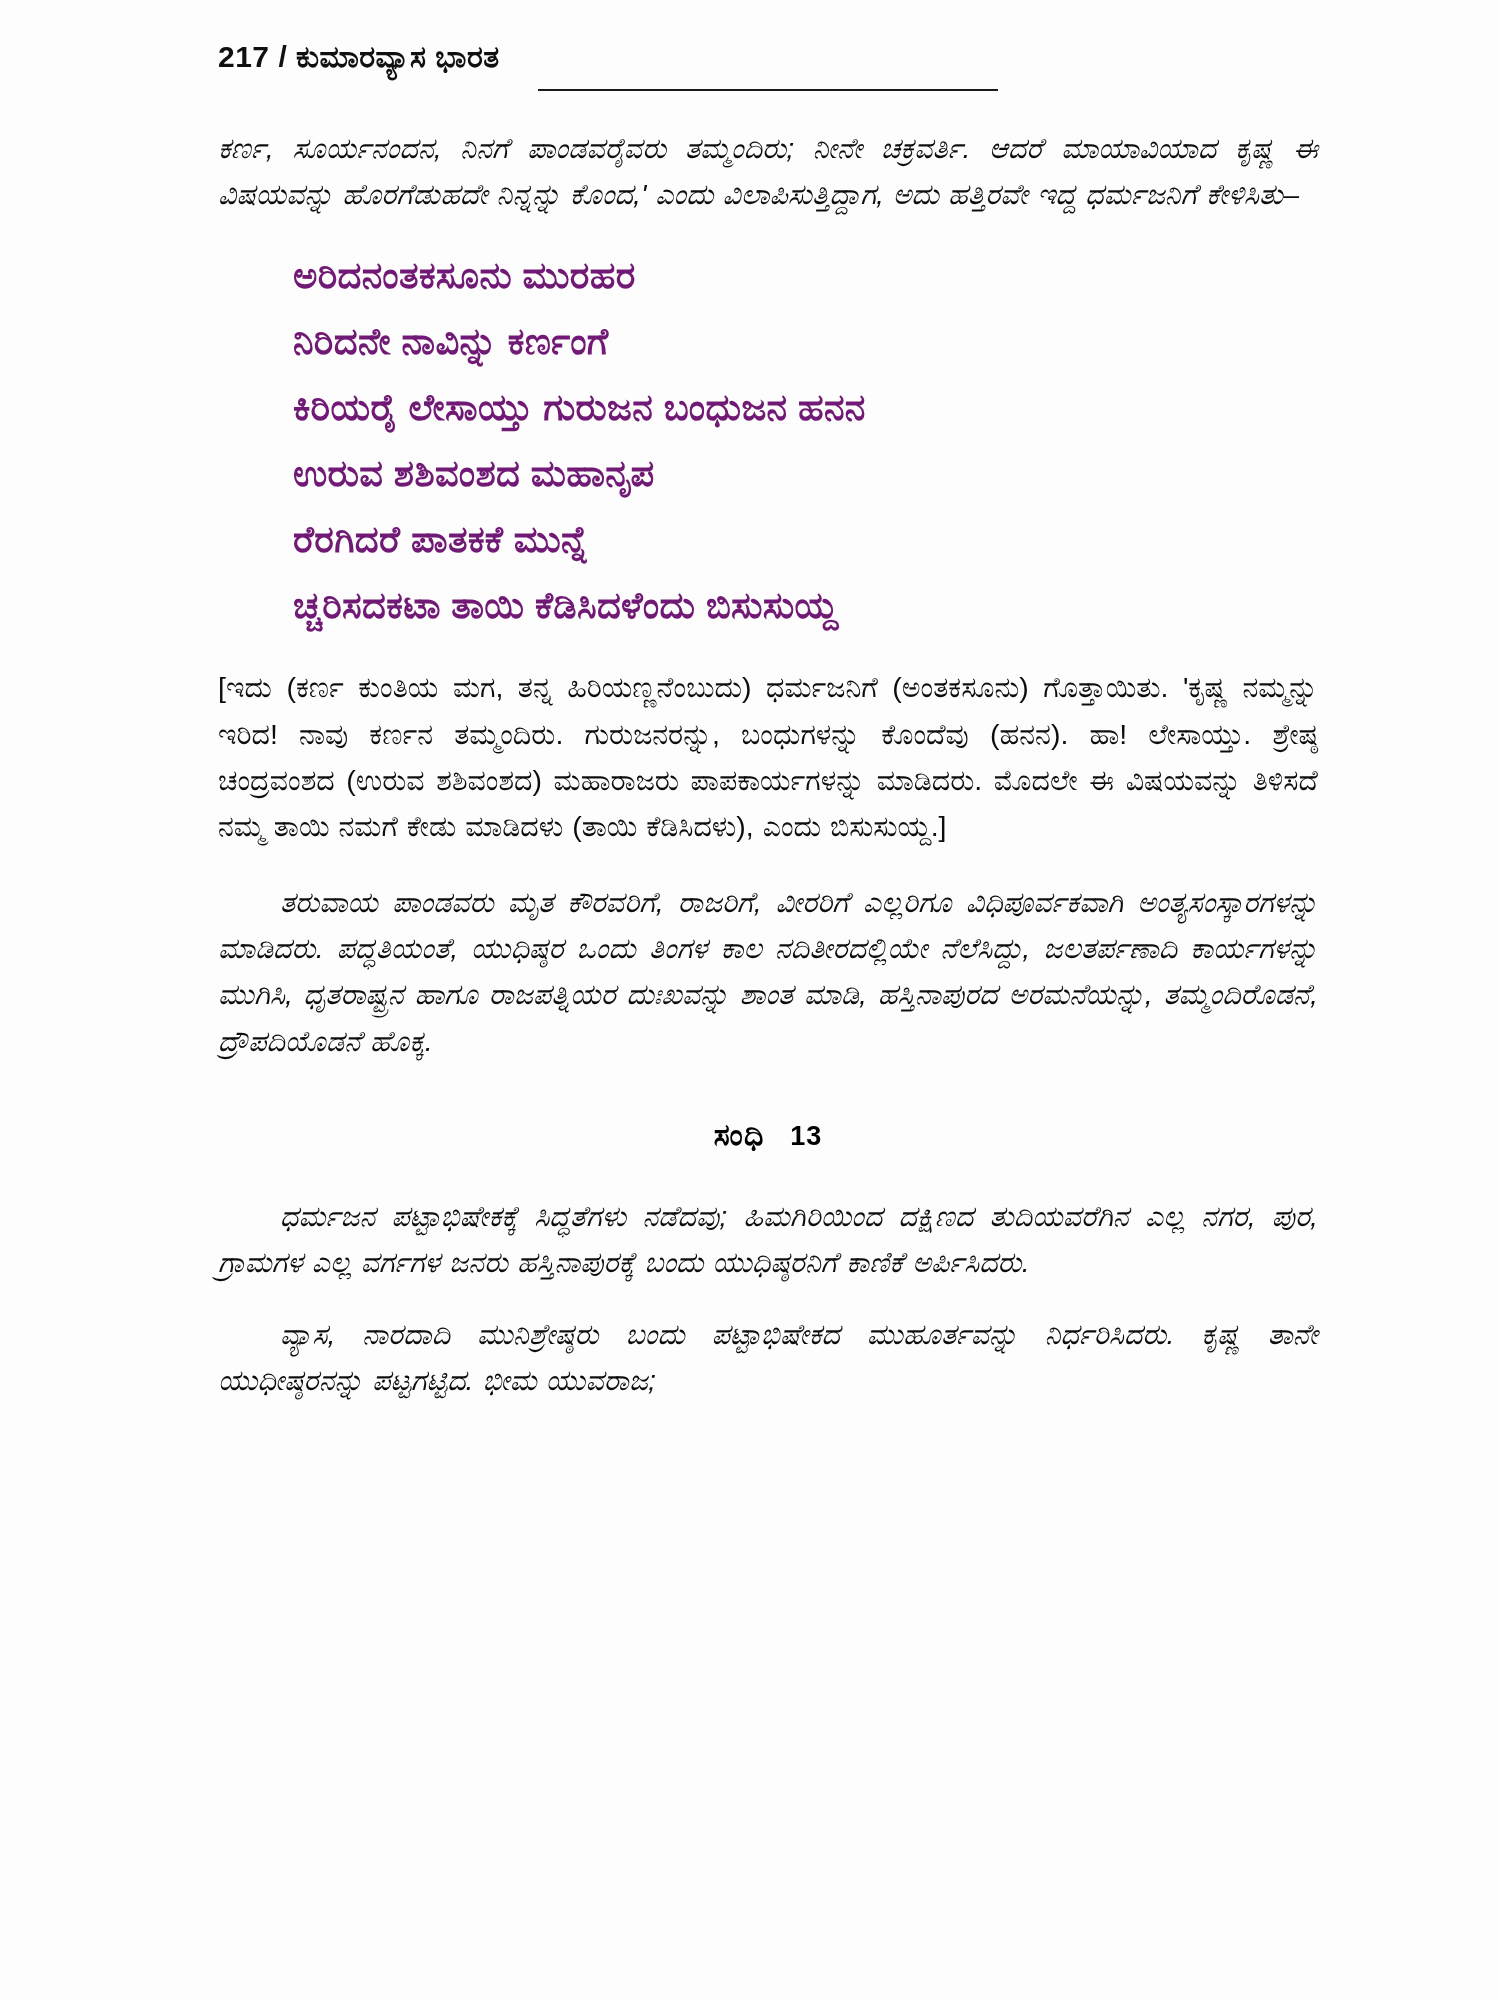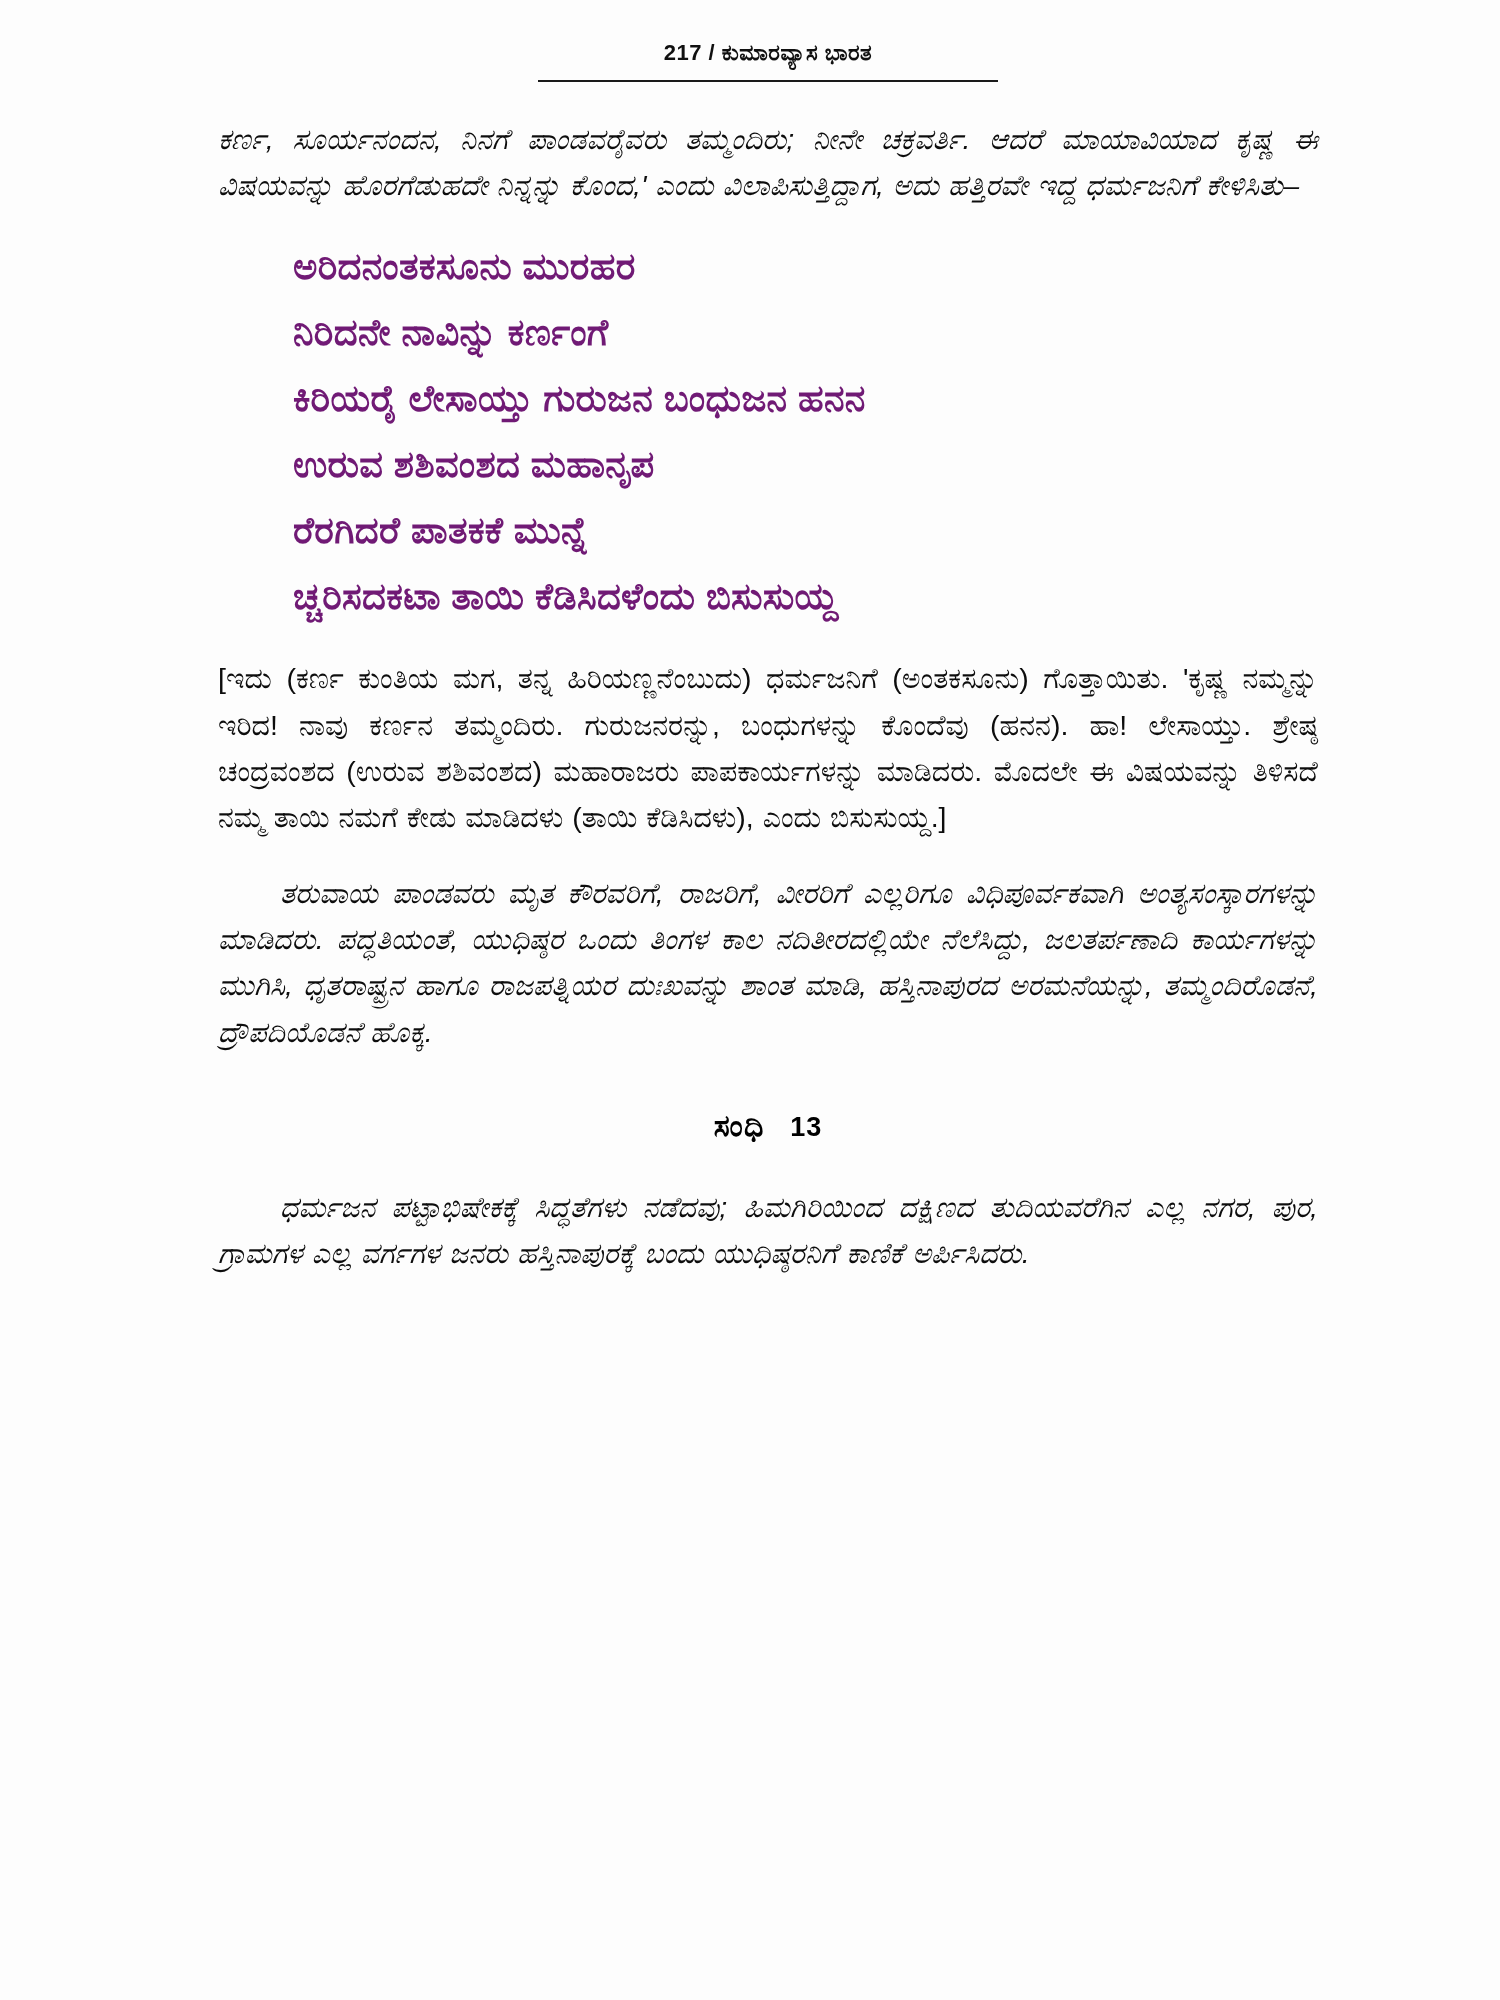--- a/index.html
+++ b/index.html
@@ -22,22 +22,21 @@
     height: 2000px;
     background: #fdfdfd;
   }
   .content {
     position: absolute;
     left: 218px;
     top: 40px;
     width: 1100px;
   }
   .header {
-    text-align: center;
-    font-size: 22px;
+    font-size: 30px;
     font-weight: bold;
     letter-spacing: 0.5px;
     padding-bottom: 10px;
     color: #101010;
   }
   .header-rule {
     width: 460px;
     height: 2px;
     background: #1a1a1a;
     margin: 4px auto 34px auto;
@@ -109,15 +108,16 @@
     <p class="gloss indent">[ಇದು (ಕರ್ಣ ಕುಂತಿಯ ಮಗ, ತನ್ನ ಹಿರಿಯಣ್ಣನೆಂಬುದು) ಧರ್ಮಜನಿಗೆ (ಅಂತಕಸೂನು) ಗೊತ್ತಾಯಿತು. 'ಕೃಷ್ಣ ನಮ್ಮನ್ನು ಇರಿದ! ನಾವು ಕರ್ಣನ ತಮ್ಮಂದಿರು. ಗುರುಜನರನ್ನು, ಬಂಧುಗಳನ್ನು ಕೊಂದೆವು (ಹನನ). ಹಾ! ಲೇಸಾಯ್ತು. ಶ್ರೇಷ್ಠ ಚಂದ್ರವಂಶದ (ಉರುವ ಶಶಿವಂಶದ) ಮಹಾರಾಜರು ಪಾಪಕಾರ್ಯಗಳನ್ನು ಮಾಡಿದರು. ಮೊದಲೇ ಈ ವಿಷಯವನ್ನು ತಿಳಿಸದೆ ನಮ್ಮ ತಾಯಿ ನಮಗೆ ಕೇಡು ಮಾಡಿದಳು (ತಾಯಿ ಕೆಡಿಸಿದಳು), ಎಂದು ಬಿಸುಸುಯ್ದ.]</p>
 
     <p class="body-para indent">ತರುವಾಯ ಪಾಂಡವರು ಮೃತ ಕೌರವರಿಗೆ, ರಾಜರಿಗೆ, ವೀರರಿಗೆ ಎಲ್ಲರಿಗೂ ವಿಧಿಪೂರ್ವಕವಾಗಿ ಅಂತ್ಯಸಂಸ್ಕಾರಗಳನ್ನು ಮಾಡಿದರು. ಪದ್ಧತಿಯಂತೆ, ಯುಧಿಷ್ಠರ ಒಂದು ತಿಂಗಳ ಕಾಲ ನದಿತೀರದಲ್ಲಿಯೇ ನೆಲೆಸಿದ್ದು, ಜಲತರ್ಪಣಾದಿ ಕಾರ್ಯಗಳನ್ನು ಮುಗಿಸಿ, ಧೃತರಾಷ್ಟ್ರನ ಹಾಗೂ ರಾಜಪತ್ನಿಯರ ದುಃಖವನ್ನು ಶಾಂತ ಮಾಡಿ, ಹಸ್ತಿನಾಪುರದ ಅರಮನೆಯನ್ನು, ತಮ್ಮಂದಿರೊಡನೆ, ದ್ರೌಪದಿಯೊಡನೆ ಹೊಕ್ಕ.</p>
 
     <div class="section-title">
       <span>ಸಂಧಿ</span><span class="num">13</span>
     </div>
 
     <p class="body-para indent">ಧರ್ಮಜನ ಪಟ್ಟಾಭಿಷೇಕಕ್ಕೆ ಸಿದ್ಧತೆಗಳು ನಡೆದವು; ಹಿಮಗಿರಿಯಿಂದ ದಕ್ಷಿಣದ ತುದಿಯವರೆಗಿನ ಎಲ್ಲ ನಗರ, ಪುರ, ಗ್ರಾಮಗಳ ಎಲ್ಲ ವರ್ಗಗಳ ಜನರು ಹಸ್ತಿನಾಪುರಕ್ಕೆ ಬಂದು ಯುಧಿಷ್ಠರನಿಗೆ ಕಾಣಿಕೆ ಅರ್ಪಿಸಿದರು.</p>
 
+    <p class="body-para indent">ವ್ಯಾಸ, ನಾರದಾದಿ ಮುನಿಶ್ರೇಷ್ಠರು ಬಂದು ಪಟ್ಟಾಭಿಷೇಕದ ಮುಹೂರ್ತವನ್ನು ನಿರ್ಧರಿಸಿದರು. ಕೃಷ್ಣ ತಾನೇ ಯುಧೀಷ್ಠರನನ್ನು ಪಟ್ಟಗಟ್ಟಿದ. ಭೀಮ ಯುವರಾಜ;</p>
 
   </div>
 </div>
 
 </body></html>

